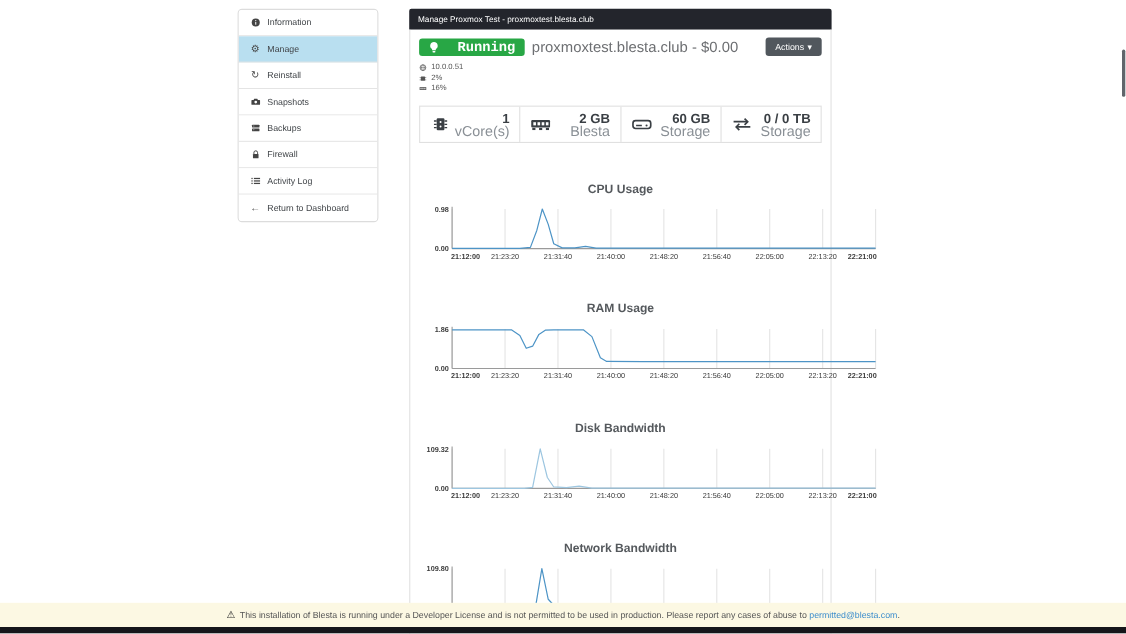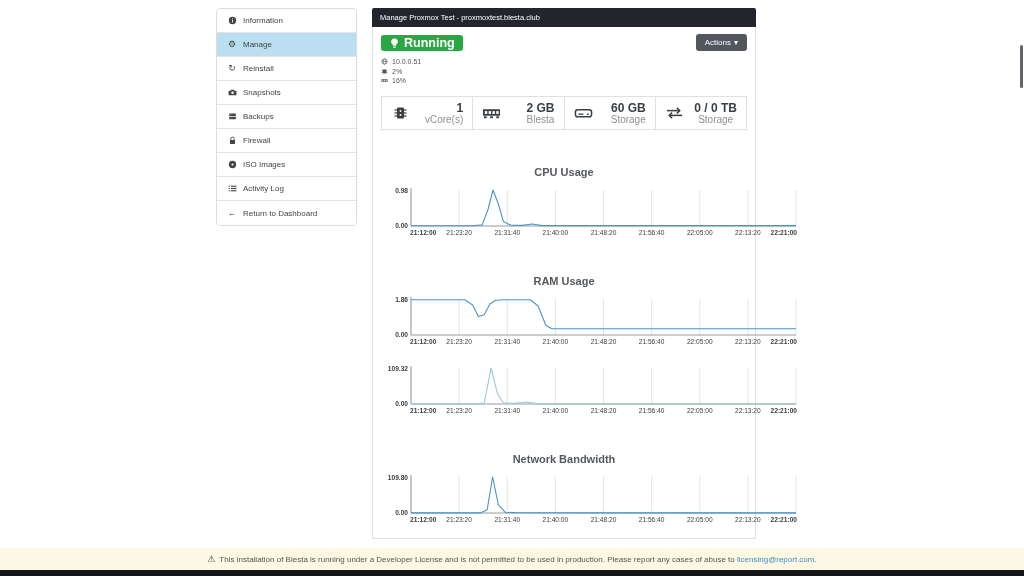--- a/index.html
+++ b/index.html
@@ -1,47 +1,47 @@
 <!DOCTYPE html>
 <html><head>
 <meta charset="utf-8">
 <style>
   *{margin:0;padding:0;box-sizing:border-box;}
   html,body{width:1024px;height:576px;background:#ffffff;font-family:"Liberation Sans",sans-serif;overflow:hidden;position:relative;}
 
   
-  .sidebar{position:absolute;left:216px;top:8px;width:141px;background:#fff;border:1px solid #dcdcdc;border-radius:4px;overflow:hidden;}
+  .sidebar{position:absolute;left:216px;top:8px;width:128px;background:#fff;border:1px solid #dcdcdc;border-radius:4px;overflow:hidden;}
   .nav-item{display:flex;align-items:center;gap:6px;padding:0 10px;height:24px;font-size:8px;color:#414549;border-bottom:1px solid #e4e4e4;cursor:pointer;background:#fff;}
   .nav-item:last-child{border-bottom:none;}
   .nav-item.active{background:#b9dff0;}
   .nico{width:10px;display:inline-flex;justify-content:center;align-items:center;font-size:9px;line-height:9px;color:#444;}
   .nico svg{width:9px;height:9px;display:block;}
 
   
   .panel{position:absolute;left:372px;top:8px;width:384px;}
   .panel-header{background:#23252c;color:#fff;font-size:7.5px;padding:5px 8px;border-radius:2px 2px 0 0;}
   .panel-body{border:1px solid #e2e2e2;border-top:none;background:#fff;padding:7px 8px 12px;}
   .service-head{display:flex;align-items:center;}
-  .badge{display:inline-flex;align-items:center;gap:4px;background:#28a745;color:#fff;font-weight:bold;font-size:12.5px;padding:1px 8px;border-radius:3px;}
+  .badge{display:inline-flex;align-items:center;gap:16px;background:#28a745;color:#fff;font-weight:bold;font-size:12.5px;padding:1px 8px;border-radius:3px;font-family:Liberation Mono, monospace;}
   .badge svg{width:11px;height:12px;display:block;}
   .service-title{font-size:13.5px;color:#6d6f72;margin-left:7px;}
   .actions-btn{margin-left:auto;background:#51575d;color:#fff;font-size:8px;border:none;border-radius:3px;padding:4px 9px;cursor:pointer;display:inline-flex;align-items:center;gap:3px;}
   .info-list{margin-top:6px;}
   .info-line{display:flex;align-items:center;gap:4px;font-size:7px;color:#555;line-height:9.5px;}
   .info-line svg{width:7px;height:7px;display:block;}
 
   
   .stats-row{display:flex;border:1px solid #e0e0e0;margin-top:10px;background:#fff;}
   .stat-cell{flex:1;display:flex;align-items:center;padding:5px 9px;border-right:1px solid #e0e0e0;}
   .stat-cell:last-child{border-right:none;}
   .sico{width:20px;display:flex;align-items:center;}
   .sico svg{width:19px;height:16px;display:block;}
   .stat-text{margin-left:auto;text-align:right;}
   .stat-value{font-size:12px;font-weight:bold;color:#3a3f44;line-height:13px;}
-  .stat-label{font-size:10px;color:#8a9096;line-height:9px;text-align:center;}
+  .stat-label{font-size:13px;color:#8a9096;line-height:9px;}
 
   
   .chart-block{margin-top:15px;}
   .chart-title{text-align:center;font-size:11px;font-weight:bold;color:#55595d;margin-bottom:7px;margin-top:36px;}
   .chart-canvas{width:421px;height:54px;}
 
   
   .footer-bar{position:absolute;left:0;bottom:6px;width:1024px;height:22px;background:#fcf8e3;display:flex;align-items:center;justify-content:center;font-size:8px;color:#555;}
   .warn-ico{font-size:9px;color:#2d2d2d;margin-right:4px;}
   .footer-bar a{color:#3c8dcc;text-decoration:none;cursor:pointer;}
@@ -94,29 +94,20 @@
     <span class="nico">
         <svg viewBox="0 0 16 16">
           <path d="M5 7V5a3 3 0 016 0v2" fill="none" stroke="#444" stroke-width="1.6"></path>
           <rect x="3.5" y="7" width="9" height="7" rx="1" fill="#444"></rect>
         </svg>
       </span>
     <span>Firewall</span>
   </div>
   <div class="nav-item">
     <span class="nico">
-        <svg viewBox="0 0 16 16">
-          <circle cx="8" cy="8" r="6.5" fill="#444"></circle>
-          <circle cx="8" cy="8" r="1.8" fill="#fff"></circle>
-        </svg>
-      </span>
-    <span>ISO Images</span>
-  </div>
-  <div class="nav-item">
-    <span class="nico">
         <svg viewBox="0 0 16 16" fill="#444">
           <rect x="1" y="3" width="2" height="2"></rect>
           <rect x="5" y="3" width="10" height="2"></rect>
           <rect x="1" y="7" width="2" height="2"></rect>
           <rect x="5" y="7" width="10" height="2"></rect>
           <rect x="1" y="11" width="2" height="2"></rect>
           <rect x="5" y="11" width="10" height="2"></rect>
         </svg>
       </span>
     <span>Activity Log</span>
@@ -132,20 +123,21 @@
   <div class="panel-body">
 
     <div class="service-head">
       <span class="badge">
         <svg viewBox="0 0 16 16">
             <path d="M8 1a5 5 0 00-2.5 9.3V12h5v-1.7A5 5 0 008 1z" fill="#fff"></path>
             <rect x="6" y="13" width="4" height="2" rx="1" fill="#fff"></rect>
           </svg>
         <span>Running</span>
       </span>
+      <span class="service-title">proxmoxtest.blesta.club - $0.00</span>
       <button class="actions-btn">
         <span>Actions</span>
         <span>▾</span>
       </button>
     </div>
 
     <div class="info-list">
       <div class="info-line">
         <svg viewBox="0 0 16 16">
             <circle cx="8" cy="8" r="6" fill="none" stroke="#555" stroke-width="1.5"></circle>
@@ -302,20 +294,21 @@
             <line x1="415" y1="5" x2="415" y2="41" stroke="#e4e4e4" stroke-width="1"></line>
             <text x="416" y="50" font-size="6.6" fill="#3c3c3c" text-anchor="end" font-weight="bold">22:21:00</text>
             <line x1="30" y1="3" x2="30" y2="41" stroke="#9a9a9a"></line>
             <line x1="30" y1="41" x2="415" y2="41" stroke="#9a9a9a"></line>
             <text x="27" y="7.5" font-size="6.6" fill="#3c3c3c" font-weight="bold" text-anchor="end">1.86</text>
             <text x="27" y="43" font-size="6.6" fill="#3c3c3c" font-weight="bold" text-anchor="end">0.00</text>
             <polyline points="30.0,5.8 83.9,5.8 91.6,11.0 97.4,22.6 103.2,20.7 108.9,10.0 114.7,6.2 122.4,5.8 149.3,5.8 157.1,12.0 164.8,31.3 170.5,34.6 203.3,34.8 261.0,34.8 338.0,34.8 415.0,34.8" fill="none" stroke="#4d94c6" stroke-width="1.1" stroke-linejoin="round"></polyline>
           </svg></div>
     </div>
     <div class="chart-block">
+      <div class="chart-title">Disk Bandwidth</div>
       <div class="chart-canvas"><svg width="421" height="54" font-family="Liberation Sans, sans-serif">
             <line x1="30" y1="5" x2="30" y2="41" stroke="#e4e4e4" stroke-width="1"></line>
             <text x="29" y="50" font-size="6.6" fill="#3c3c3c" text-anchor="start" font-weight="bold">21:12:00</text>
             <line x1="78.125" y1="5" x2="78.125" y2="41" stroke="#e4e4e4" stroke-width="1"></line>
             <text x="78.125" y="50" font-size="6.6" fill="#3c3c3c" text-anchor="middle">21:23:20</text>
             <line x1="126.25" y1="5" x2="126.25" y2="41" stroke="#e4e4e4" stroke-width="1"></line>
             <text x="126.25" y="50" font-size="6.6" fill="#3c3c3c" text-anchor="middle">21:31:40</text>
             <line x1="174.375" y1="5" x2="174.375" y2="41" stroke="#e4e4e4" stroke-width="1"></line>
             <text x="174.375" y="50" font-size="6.6" fill="#3c3c3c" text-anchor="middle">21:40:00</text>
             <line x1="222.5" y1="5" x2="222.5" y2="41" stroke="#e4e4e4" stroke-width="1"></line>
@@ -364,17 +357,17 @@
           </svg></div>
     </div>
 
   </div>
 </main>
 
 <div class="footer-bar">
   <span class="warn-ico">⚠</span>
   <span>
     <span>This installation of Blesta is running under a Developer License and is not permitted to be used in production. Please report any cases of abuse to</span>
-    <a>licensing@report.com</a><span>.</span>
+    <a>permitted@blesta.com</a><span>.</span>
   </span>
 </div>
 <div class="bottom-strip"></div>
 <div class="scroll-thumb"></div>
 
 </body></html>

